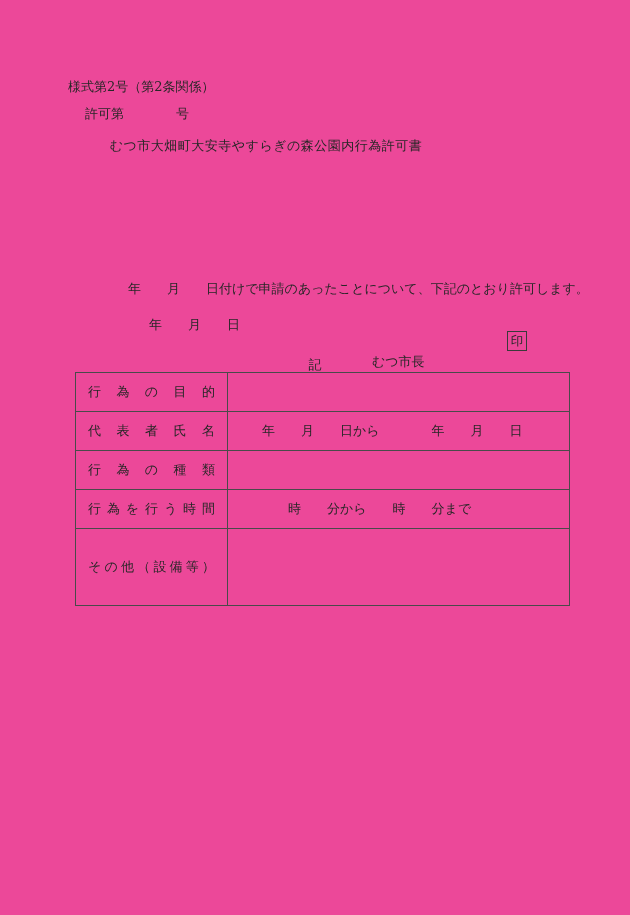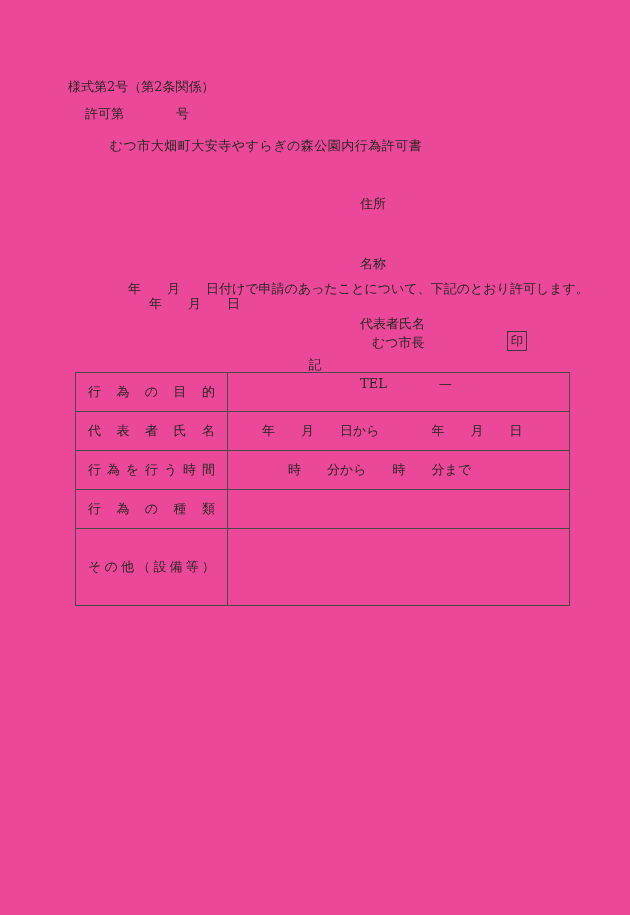--- a/index.html
+++ b/index.html
@@ -23,23 +23,23 @@
     line-height: 1.25;
   }
   #form-number   { left: 68px;  top: 79px; }
   #permit-number { left: 85px;  top: 107px; font-family: Liberation Mono, monospace; }
   #doc-title     { left: 0; width: 532px; top: 138px; text-align: center; letter-spacing: 0.5px; }
 
   #applicant-block { left: 360px; top: 163px; }
   .applicant-line  { height: 27.6px; white-space: pre; }
 
   #application-line { left: 128px; top: 281px; }
-  #decision-date-line { left: 149px; top: 296px; }
+  #decision-date-line { left: 149px; top: 317px; }
 
-  #mayor-line { left: 372px; top: 335px; }
+  #mayor-line { left: 372px; top: 354px; }
   #seal-box {
     position: absolute;
     left: 507px;
     top: 331px;
     width: 18px;
     height: 18px;
     border: 1px solid #3a3a3a;
     display: flex;
     align-items: center;
     justify-content: center;
@@ -79,26 +79,20 @@
 <body>
 
 <div class="page">
 
   <div class="abs" id="form-number">様式第2号（第2条関係）</div>
 
   <div class="abs" id="permit-number">許可第　　　　号</div>
 
   <div class="abs" id="doc-title">むつ市大畑町大安寺やすらぎの森公園内行為許可書</div>
 
-  <div class="abs" id="applicant-block">
-    <div class="applicant-line">住所</div>
-    <div class="applicant-line">名称</div>
-    <div class="applicant-line">代表者氏名</div>
-    <div class="applicant-line">TEL　　　　—</div>
-  </div>
 
   <div class="abs" id="application-line">年　　月　　日付けで申請のあったことについて、下記のとおり許可します。</div>
 
   <div class="abs" id="decision-date-line">年　　月　　日</div>
 
   <div class="abs" id="mayor-line">むつ市長</div>
 
   <div id="seal-box">
     <span>印</span>
   </div>
@@ -109,26 +103,26 @@
     <tbody>
       <tr class="row-normal">
         <td class="label-cell">行為の目的</td>
         <td class="value-cell"></td>
       </tr>
       <tr class="row-normal">
         <td class="label-cell">代表者氏名</td>
         <td class="value-cell">　　年　　月　　日から　　　　年　　月　　日</td>
       </tr>
       <tr class="row-normal">
+        <td class="label-cell">行為の種類</td>
+        <td class="value-cell"></td>
+      </tr>
+      <tr class="row-normal">
         <td class="label-cell">行為を行う時間</td>
         <td class="value-cell">　　　　時　　分から　　時　　分まで</td>
-      </tr>
-      <tr class="row-normal">
-        <td class="label-cell">行為の種類</td>
-        <td class="value-cell"></td>
       </tr>
       <tr class="row-tall">
         <td class="label-cell">その他（設備等）</td>
         <td class="value-cell"></td>
       </tr>
     </tbody>
   </table>
 
 </div>
 

